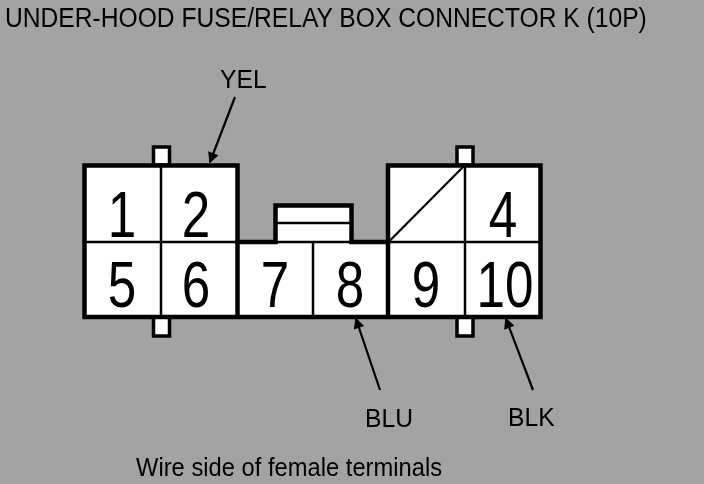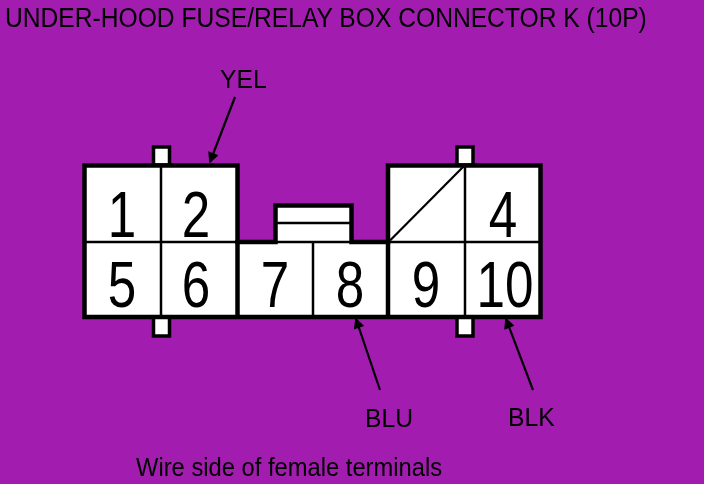--- a/index.html
+++ b/index.html
@@ -4,21 +4,21 @@
 <style>
   html, body {
     margin: 0;
     padding: 0;
     background: #ffffff;
   }
   .stage {
     position: relative;
     width: 704px;
     height: 484px;
-    background: #a21caf;
+    background: #a3a3a3;
     overflow: hidden;
     font-family: "Liberation Sans", sans-serif;
   }
   svg text {
     fill: #000000;
     font-family: "Liberation Sans", sans-serif;
   }
   .title-text {
     font-size: 28px;
     letter-spacing: 0px;

